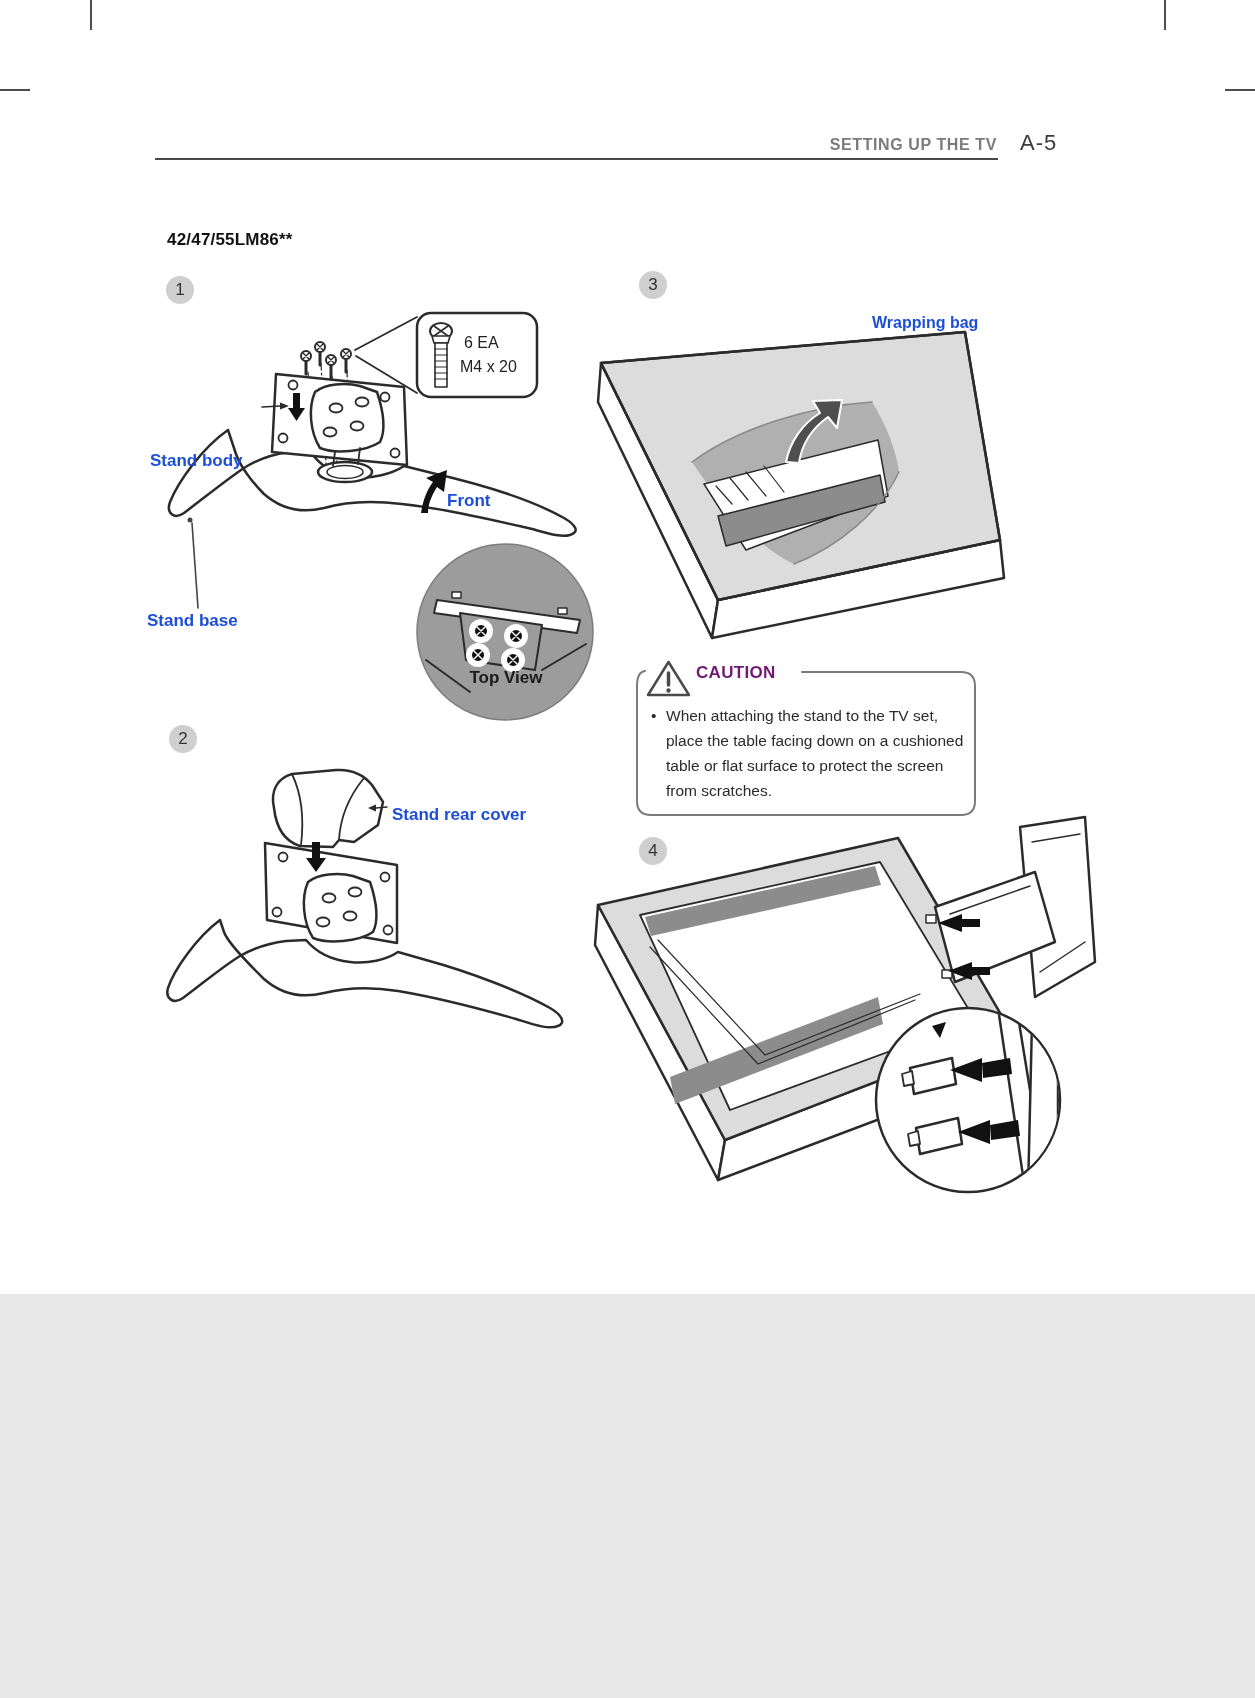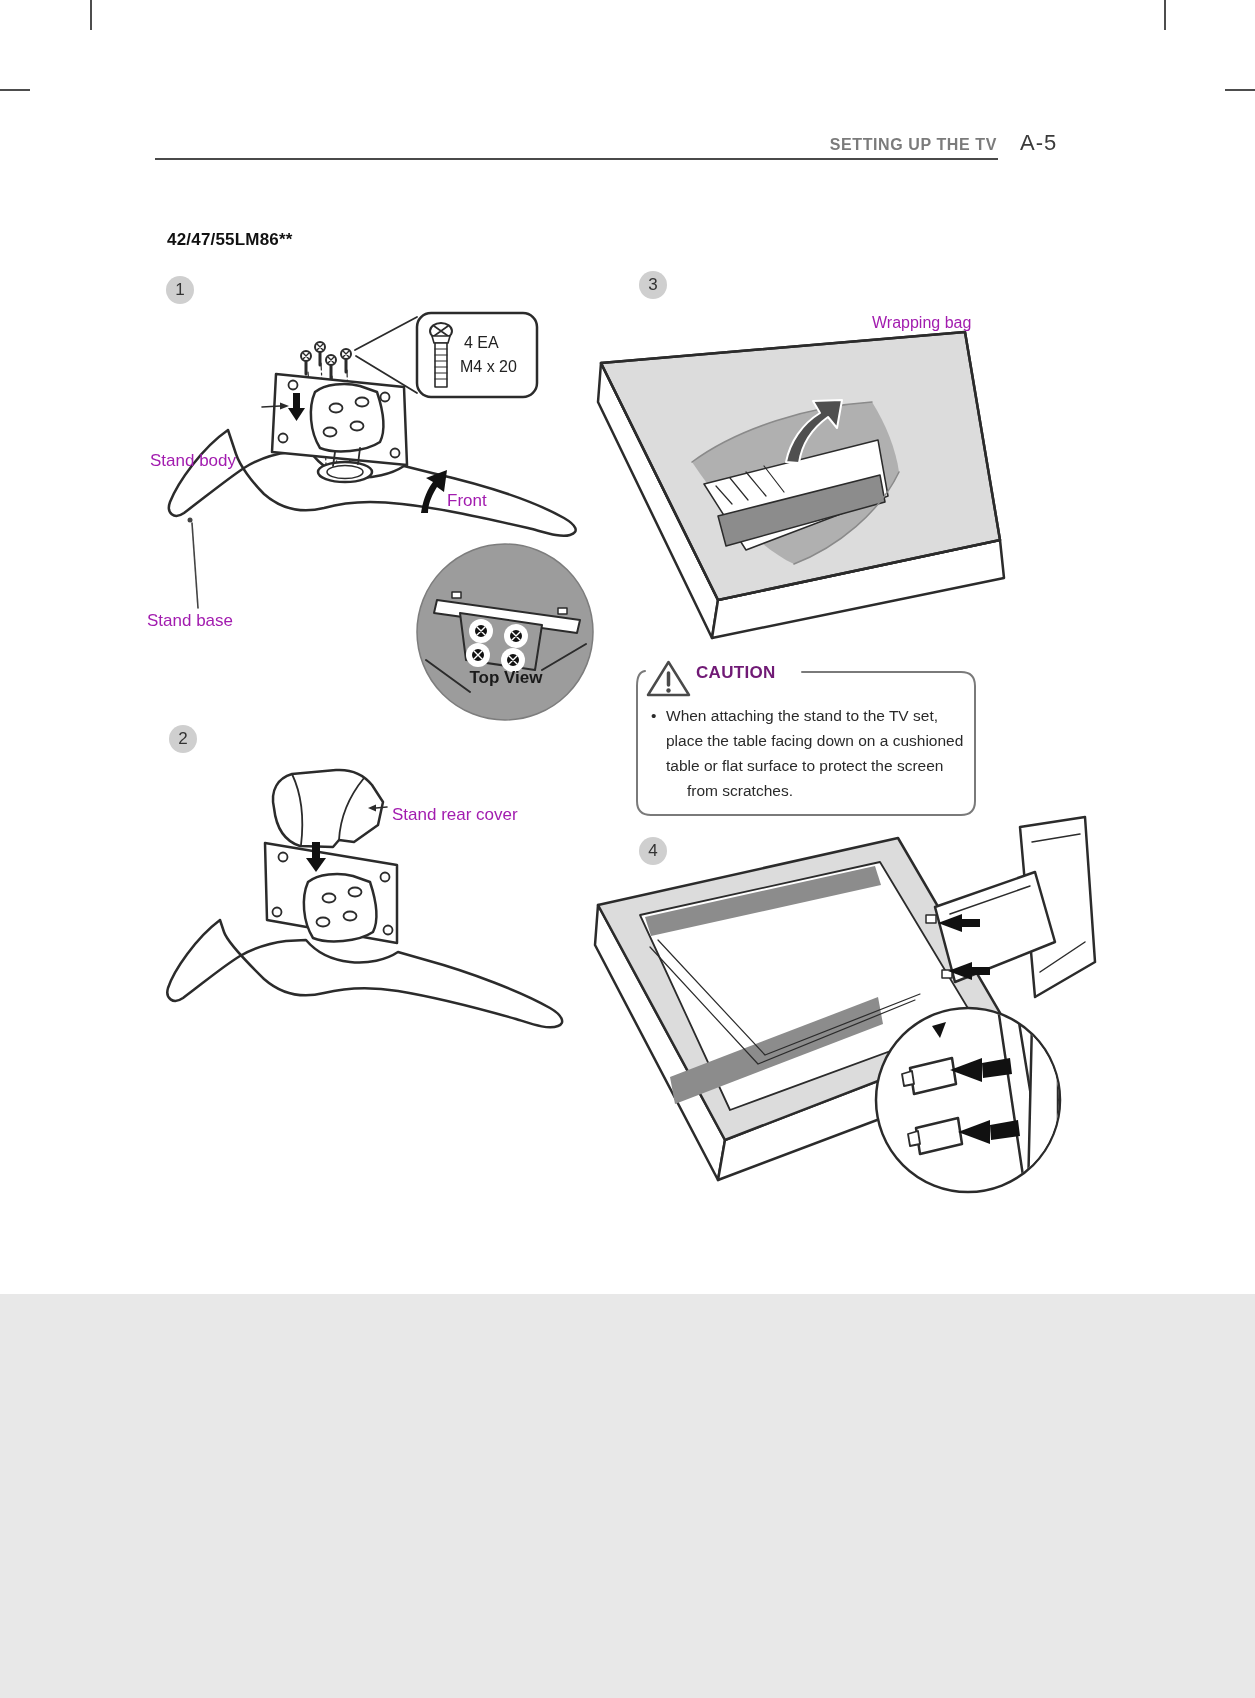--- a/index.html
+++ b/index.html
@@ -9,21 +9,21 @@
     margin:0 auto;
   }
   .crop{position:absolute;background:#4d4d4d;}
   .hdr-section{position:absolute;left:680px;top:136px;width:317px;text-align:right;
     font-size:16px;font-weight:bold;color:#7b7b7b;letter-spacing:.6px;}
   .hdr-page{position:absolute;left:1020px;top:130px;font-size:22px;color:#3a3a3a;letter-spacing:1px;}
   .hdr-rule{position:absolute;left:155px;top:158px;width:843px;height:2px;background:#4a4a4a;}
   .model{position:absolute;left:167px;top:230px;font-size:17px;font-weight:bold;color:#111;letter-spacing:.2px;}
   .stepnum{position:absolute;width:28px;height:28px;border-radius:50%;background:#cfcfcf;
     color:#333;font-size:17px;line-height:28px;text-align:center;}
-  .lbl{position:absolute;font-size:17px;font-weight:normal;color:#a21caf;white-space:nowrap;}
+  .lbl{position:absolute;font-size:17px;font-weight:bold;color:#1d4ed8;white-space:nowrap;}
   .lbl.sm{font-size:16px;font-weight:normal;color:#222;}
   .lbl.bag{font-size:16px;}
   .topview-lbl{position:absolute;left:450px;top:668px;width:112px;text-align:center;
     font-size:17px;font-weight:bold;color:#1a1a1a;}
   .caution{position:absolute;left:630px;top:655px;width:355px;height:165px;}
   .caution .title{position:absolute;left:66px;top:8px;font-size:17px;font-weight:bold;color:#701a75;letter-spacing:.3px;}
   .caution .bullet{position:absolute;left:21px;top:52px;font-size:15.5px;color:#2a2a2a;}
   .caution .cline{position:absolute;left:36px;width:305px;font-size:15.5px;color:#2a2a2a;height:25px;}
   svg{position:absolute;overflow:visible;}
   svg *{vector-effect:none;}
@@ -281,21 +281,21 @@
             <polygon points="410,308 410,332 378,320"></polygon>
               <polygon points="410,313 438,308 440,324 411,328"></polygon>
             <polygon points="352,214 366,210 360,226"></polygon>
           </g>
         </g>
       </g>
     </g>
   </svg>
 
   <div class="lbl" style="left:150px;top:408px;margin-top:43px;">Stand body</div>
-  <div class="lbl sm" style="left:464px;top:334px;">4 EA</div>
+  <div class="lbl sm" style="left:464px;top:334px;">6 EA</div>
   <div class="lbl sm" style="left:460px;top:358px;">M4 x 20</div>
   <div class="lbl" style="left:447px;top:491px;">Front</div>
   <div class="lbl" style="left:147px;top:611px;">Stand base</div>
   <div class="topview-lbl">Top View</div>
   <div class="lbl" style="left:392px;top:797px;margin-top:8px;">Stand rear cover</div>
   <div class="lbl bag" style="left:872px;top:314px;">Wrapping bag</div>
 
   <div class="caution">
     <svg style="left:0;top:0;" width="355" height="165" viewBox="0 0 355 165">
       <path d="M172,17 H331 Q345,17 345,31 V146 Q345,160 331,160 H21 Q7,160 7,146 V31 Q7,17 15,16" fill="none" stroke="#7a7a7a" stroke-width="2" stroke-linecap="round"></path>
@@ -303,16 +303,16 @@
         <path d="M38.5,7 L59,40 H18 Z" fill="#ffffff" stroke="#4a4a4a" stroke-width="2.5" stroke-linejoin="round"></path>
         <line x1="38.5" y1="18" x2="38.5" y2="30" stroke="#4a4a4a" stroke-width="3.5" stroke-linecap="round"></line>
         <circle cx="38.5" cy="35.5" r="2.2" fill="#4a4a4a"></circle>
       </g>
     </svg>
     <div class="title">CAUTION</div>
     <div class="bullet">•</div>
     <div class="cline" style="top:52px;">When attaching the stand to the TV set,</div>
     <div class="cline" style="top:77px;">place the table facing down on a cushioned</div>
     <div class="cline" style="top:102px;">table or flat surface to protect the screen</div>
-    <div class="cline" style="top:127px;margin-left:21px;">from scratches.</div>
+    <div class="cline" style="top:127px;">from scratches.</div>
   </div>
 
 </div>
 
 </body></html>

